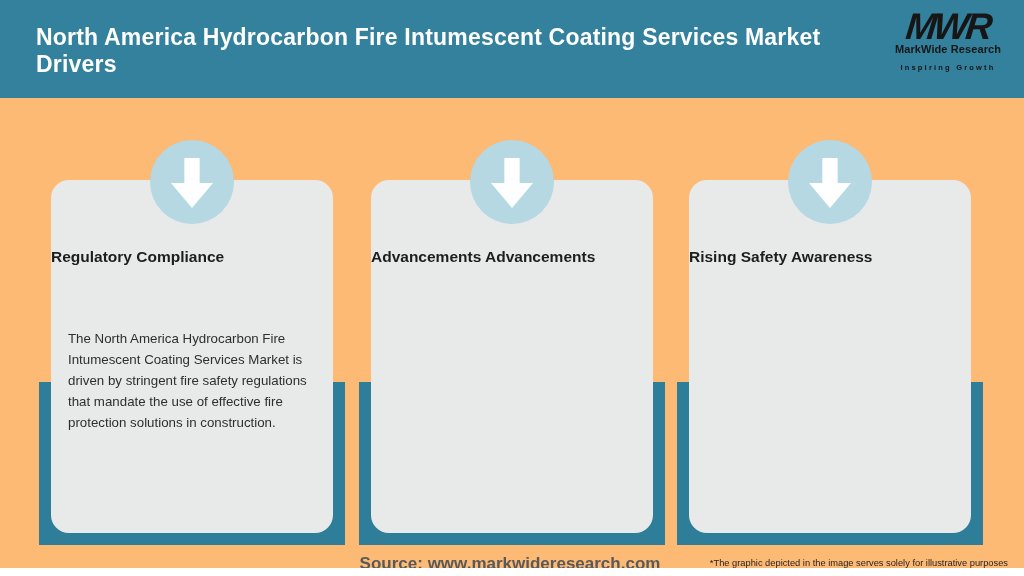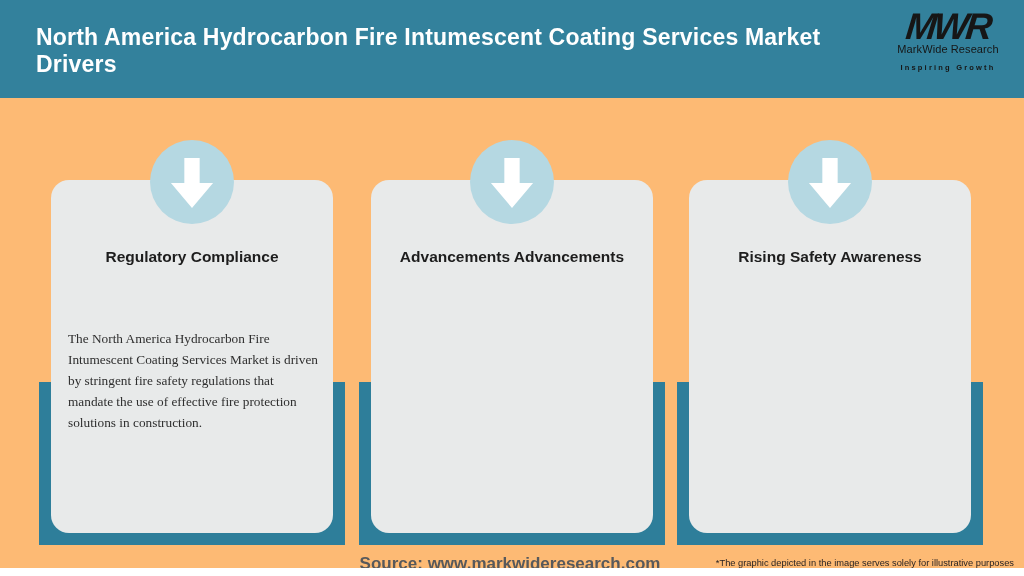--- a/index.html
+++ b/index.html
@@ -52,21 +52,21 @@
     font-size:37px;
     font-weight:800;
     font-style:italic;
     letter-spacing:-3px;
     line-height:1.0;
     transform:skewX(-6deg);
     display:inline-block;
   }
   .logo-name{
     font-size:11px;
-    font-weight:400;
+    font-weight:700;
     margin-top:-2px;
     letter-spacing:0.1px;
   }
   .logo-tagline{
     font-size:7.5px;
     font-weight:700;
     letter-spacing:2.2px;
     margin-top:8px;
   }
   
@@ -101,47 +101,46 @@
     background:var(--circle);
     display:flex;
     align-items:center;
     justify-content:center;
   }
   .icon-circle svg{width:46px;height:56px;display:block;margin-top:2px;}
   .card-title{
     position:absolute;
     left:12px; top:108px;
     width:282px;
-    text-align:center;
+    text-align:left;
     color:var(--heading-text);
     font-size:15.5px;
     font-weight:700;
   }
   .card-desc{
     position:absolute;
     left:29px; top:188px;
     width:252px;
     color:var(--body-text);
     font-size:13.3px;
     line-height:1.58;
-    font-family:Liberation Serif, serif;
   }
   
   .source{
     position:absolute;
     left:350px; top:554px;
     width:320px;
     text-align:center;
     color:var(--source-text);
     font-size:17px;
     font-weight:700;
   }
   .disclaimer{
     position:absolute;
-    right:10px; top:558px;
+    right:16px; top:558px;
     width:330px;
     text-align:right;
     color:var(--disclaimer-text);
     font-size:9.3px;
     font-weight:500;
   }
 </style>
 </head>
 <body>
 

